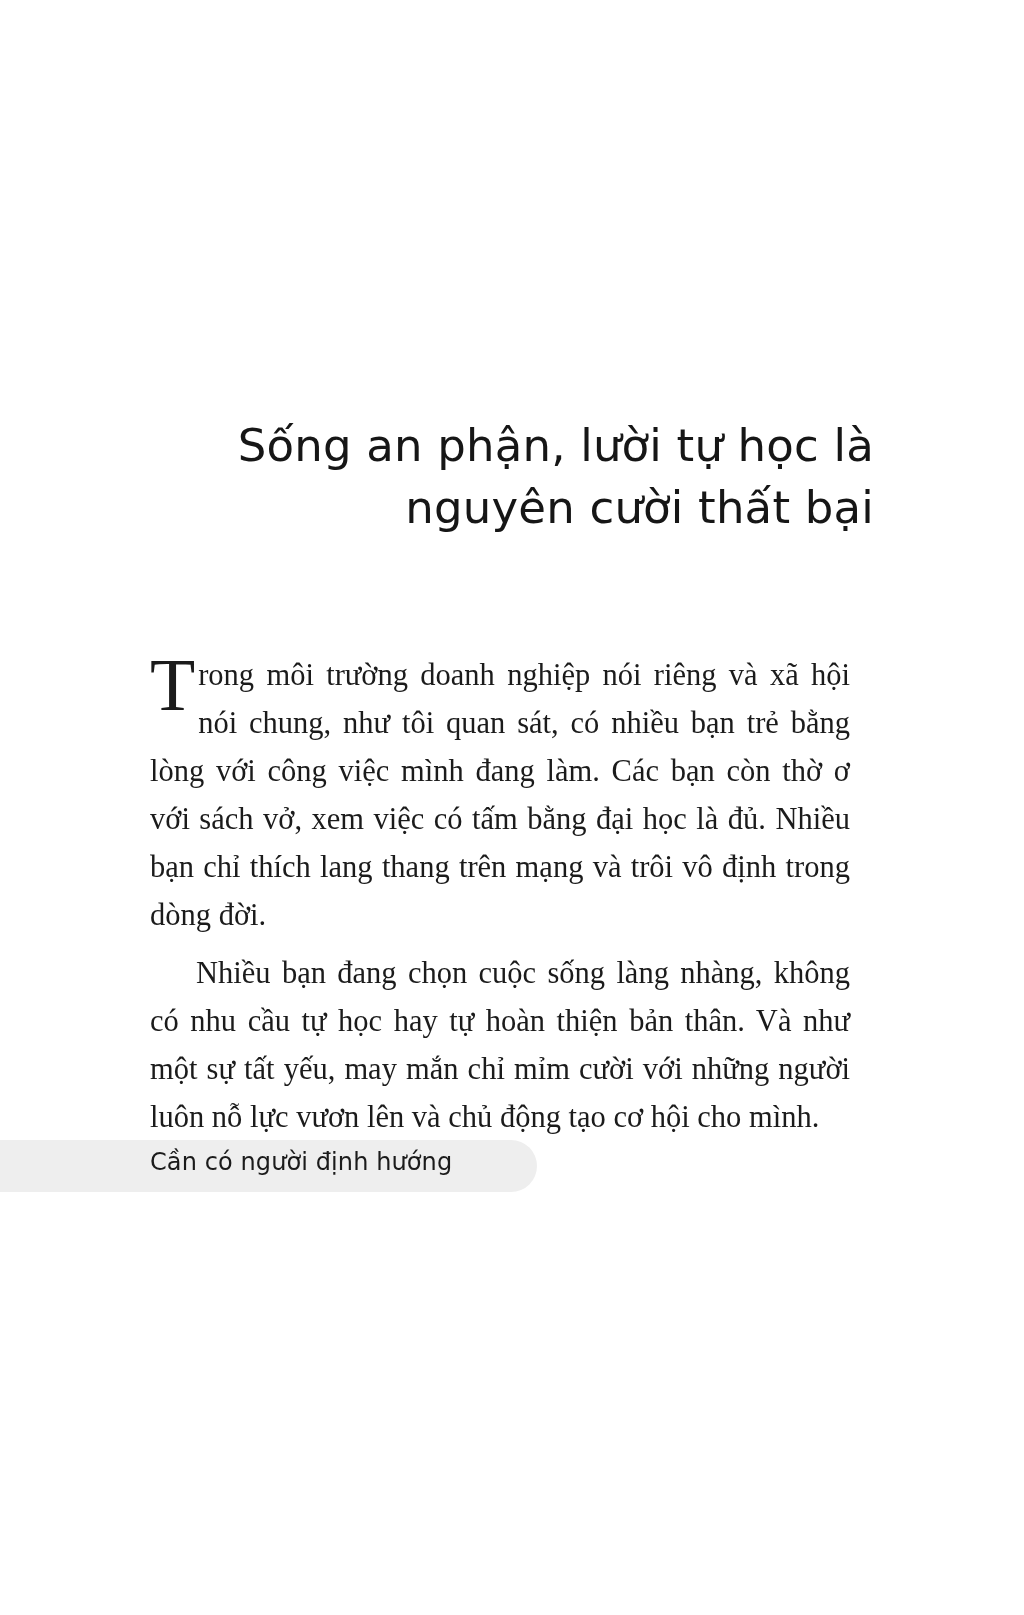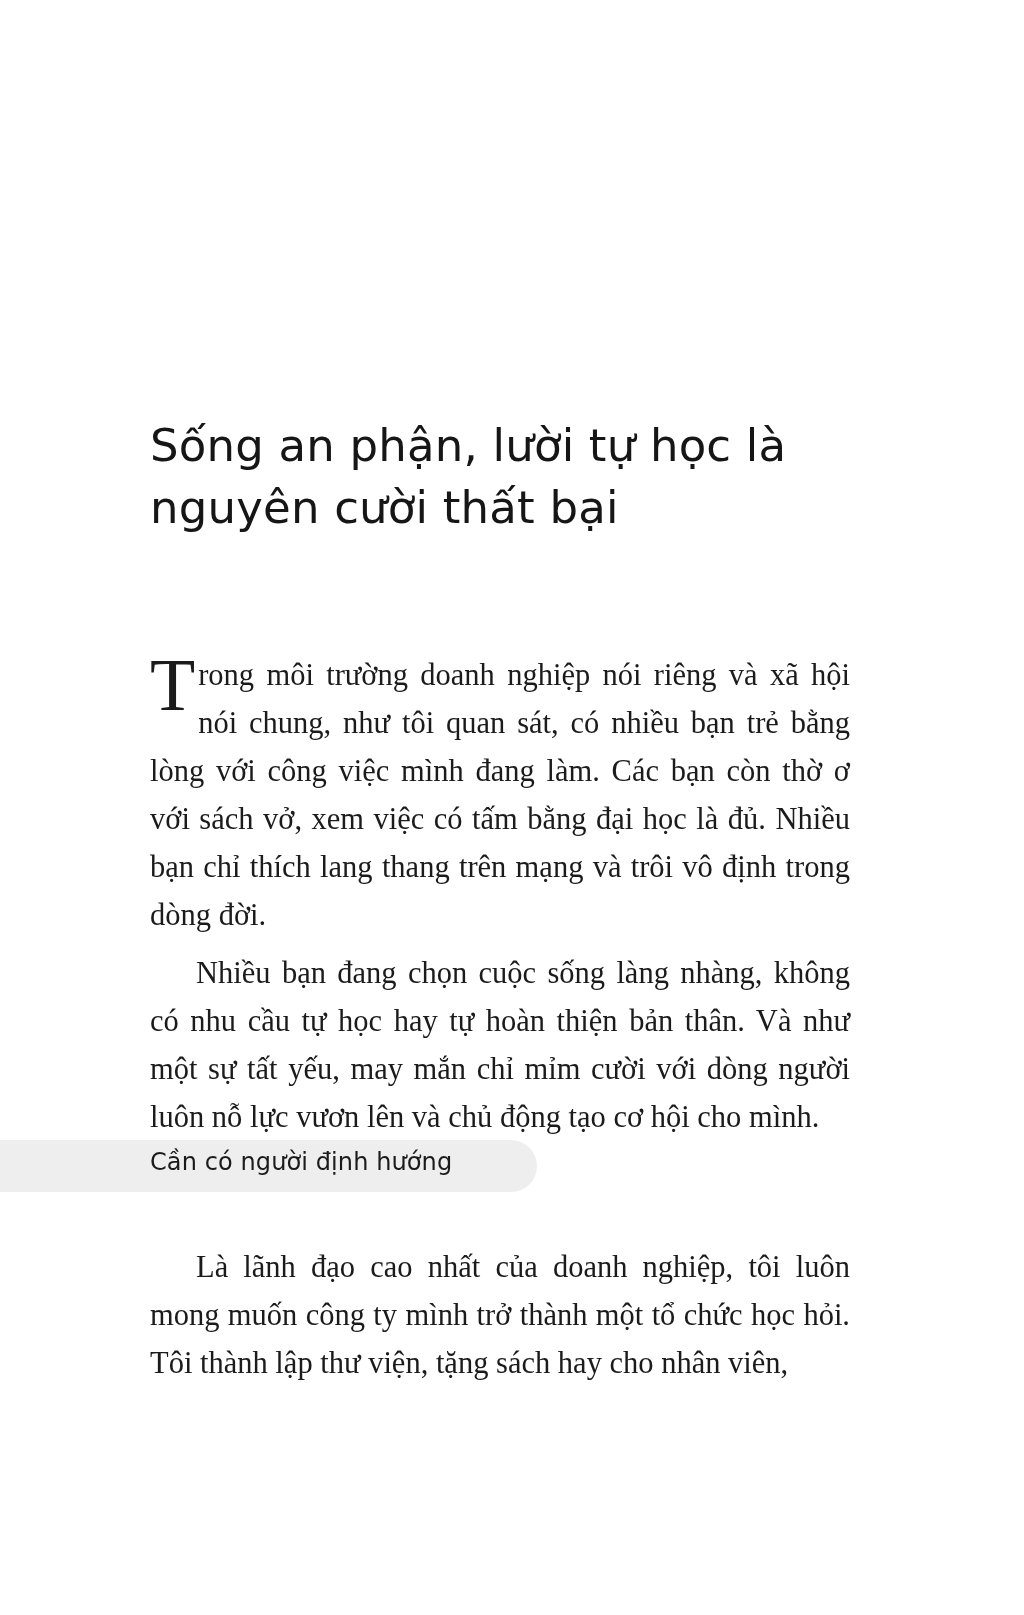--- a/index.html
+++ b/index.html
@@ -21,21 +21,21 @@
     inset: 0;
     background: #ffffff;
   }
 
   
   .chapter-title {
     position: absolute;
     top: 385px;
     left: 150px;
     width: 724px;
-    text-align: left;
+    text-align: right;
     font-family: "DejaVu Sans", sans-serif;
     font-weight: 400;
     font-size: 45px;
     line-height: 1.38;
     letter-spacing: 0.2px;
     color: #161616;
   }
   .chapter-title .line {
     display: block;
     white-space: nowrap;
@@ -126,21 +126,20 @@
 
 <div class="page">
 
   <h1 class="chapter-title">
     <span class="line">Sống an phận, lười tự học là</span>
     <span class="line">nguyên cười thất bại</span>
   </h1>
 
   <p class="body-block" id="para-1"><span class="dropcap">T</span><span>rong môi trường doanh nghiệp nói riêng và xã hội nói chung, như tôi quan sát, có nhiều bạn trẻ bằng lòng với công việc mình đang làm. Các bạn còn thờ ơ với sách vở, xem việc có tấm bằng đại học là đủ. Nhiều bạn chỉ thích lang thang trên mạng và trôi vô định trong dòng đời.</span></p>
 
-  <p class="body-block" id="para-2">Nhiều bạn đang chọn cuộc sống làng nhàng, không có nhu cầu tự học hay tự hoàn thiện bản thân. Và như một sự tất yếu, may mắn chỉ mỉm cười với dòng người luôn nỗ lực vươn lên và chủ động tạo cơ hội cho mình.</p>
+  <p class="body-block" id="para-2">Nhiều bạn đang chọn cuộc sống làng nhàng, không có nhu cầu tự học hay tự hoàn thiện bản thân. Và như một sự tất yếu, may mắn chỉ mỉm cười với những người luôn nỗ lực vươn lên và chủ động tạo cơ hội cho mình.</p>
 
   <div class="section-heading-band"></div>
   <div class="section-heading-text">Cần có người định hướng</div>
 
-  <p class="body-block" id="para-3">Là lãnh đạo cao nhất của doanh nghiệp, tôi luôn mong muốn công ty mình trở thành một tổ chức học hỏi. Tôi thành lập thư viện, tặng sách hay cho nhân viên,</p>
 
 
 </div>
 
 </body></html>

